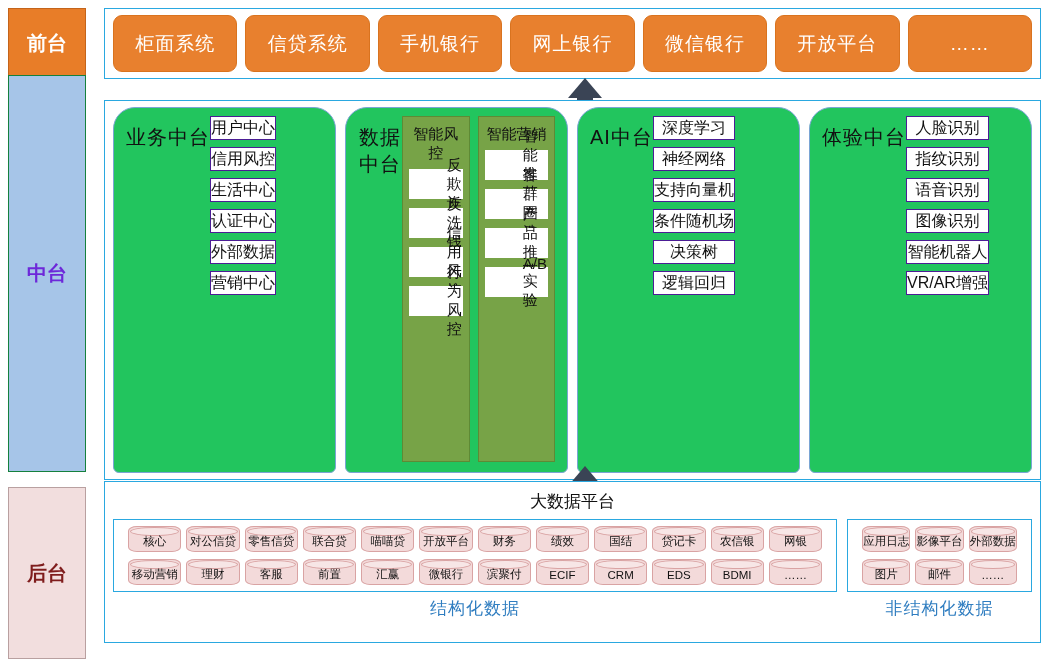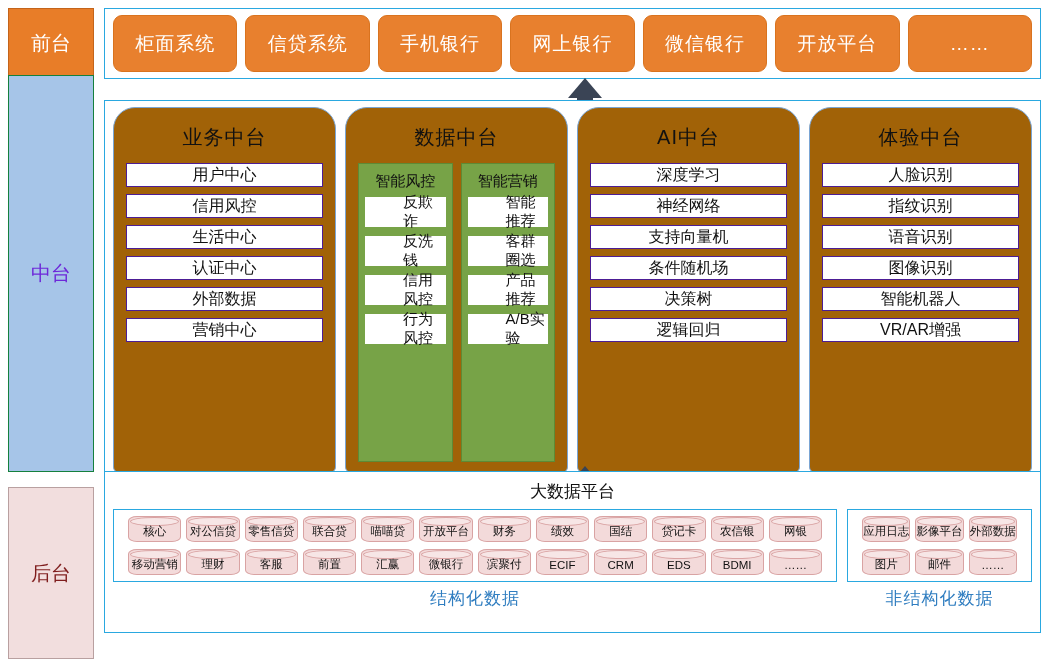--- a/index.html
+++ b/index.html
@@ -5,45 +5,45 @@
   * { box-sizing: border-box; margin: 0; padding: 0; }
   html, body {
     width: 1049px; height: 667px;
     background: #ffffff;
     font-family: "Liberation Sans", "DejaVu Sans", sans-serif;
     overflow: hidden;
   }
   #root { position: relative; width: 1049px; height: 667px; }
 
   
-  .rail { position: absolute; left: 8px; width: 86px;
+  .rail { position: absolute; left: 8px; width: 78px;
           display: flex; align-items: center; justify-content: center;
-          font-size: 20px; font-weight: normal; }
+          font-size: 20px; font-weight: bold; }
   .rail-front { top: 8px; height: 71px; background: #e87d28; border: 1px solid #c4641a; color: #ffffff; }
   .rail-mid   { top: 75px; height: 397px; background: #a6c5e8; border: 1px solid #15803d; color: #6d28d9; }
   .rail-back  { top: 487px; height: 172px; background: #f2dede; border: 1px solid #b9a0a0; color: #7f1d1d; }
 
   
   .panel { position: absolute; border: 1px solid #2aa8e0; background: #ffffff; }
   #panel-front { left: 104px; top: 8px;   width: 937px; height: 71px; }
   #panel-mid   { left: 104px; top: 100px; width: 937px; height: 380px; }
-  #panel-back  { left: 104px; top: 471px; width: 937px; height: 162px; }
+  #panel-back  { left: 104px; top: 481px; width: 937px; height: 162px; }
 
   
   .front-row { display: flex; gap: 8px; padding: 6px 8px; height: 100%; }
   .front-tile { flex: 1; background: #e8802e; border: 1px solid #d9731f;
                 border-radius: 9px; color: #ffffff; font-size: 19px;
                 display: flex; align-items: center; justify-content: center;
                 letter-spacing: 1px; }
 
   
   .mid-row { display: flex; gap: 9px; padding: 6px 8px; height: 100%; }
-  .mid-col { flex: 1; background: #a16207; border: 1px solid #7aa5d4;
+  .mid-col { flex: 1; background: #22c55e; border: 1px solid #7aa5d4;
              border-radius: 22px 22px 6px 6px; padding: 8px 12px 10px;
-             display: flex; flex-direction: column; }
+             display: flex; }
   .mid-col-title { font-size: 20px; color: #111111; text-align: center;
                    padding: 8px 0 12px; letter-spacing: 1px; }
   .mid-items { display: flex; flex-direction: column; gap: 7px; }
   .mid-item { background: #ffffff; border: 1px solid #4c1d95; height: 24px;
               display: flex; align-items: center; justify-content: center;
               font-size: 16px; color: #111111; }
 
   
   .green-wrap { display: flex; gap: 8px; flex: 1; }
   .green-box { flex: 1; background: #77a347; border: 1px solid #5e8a35;

